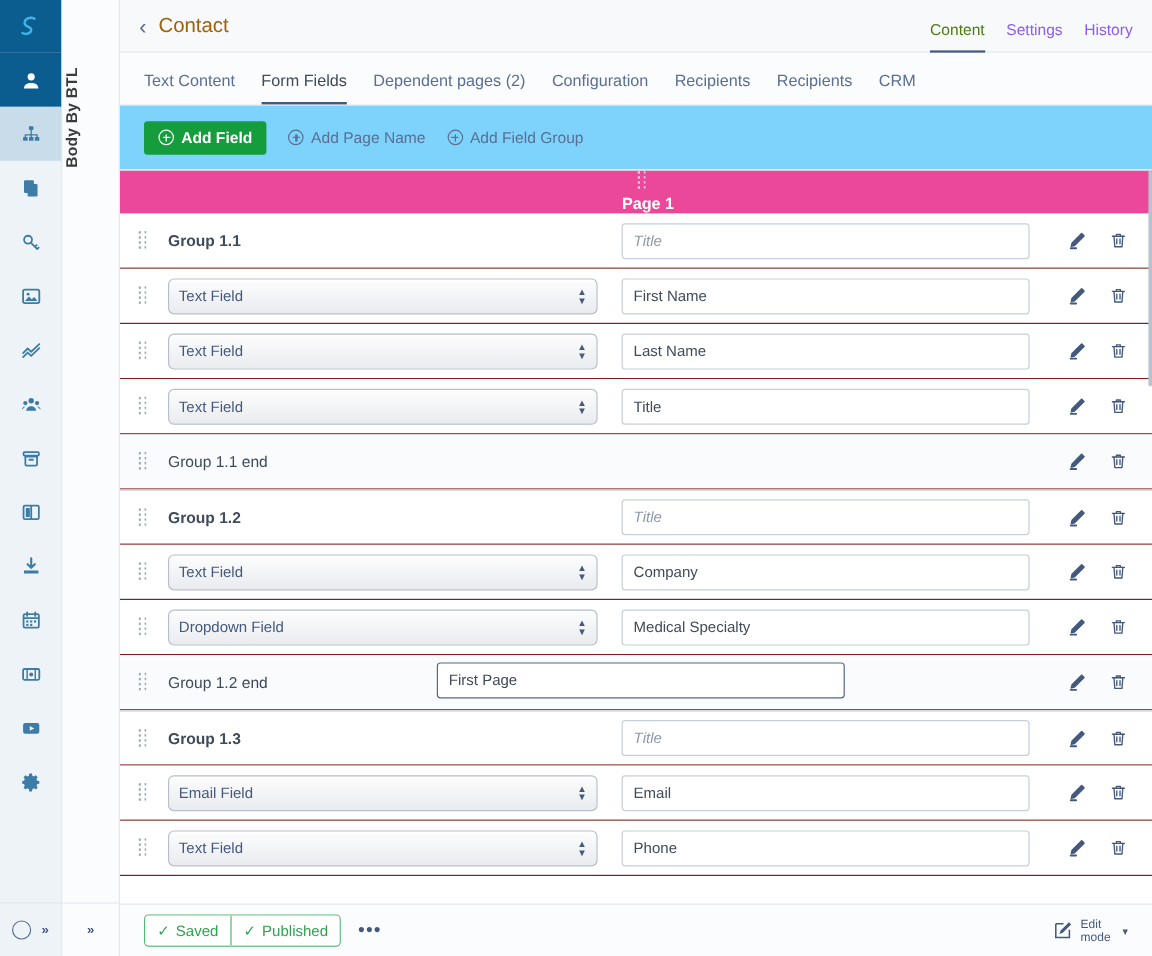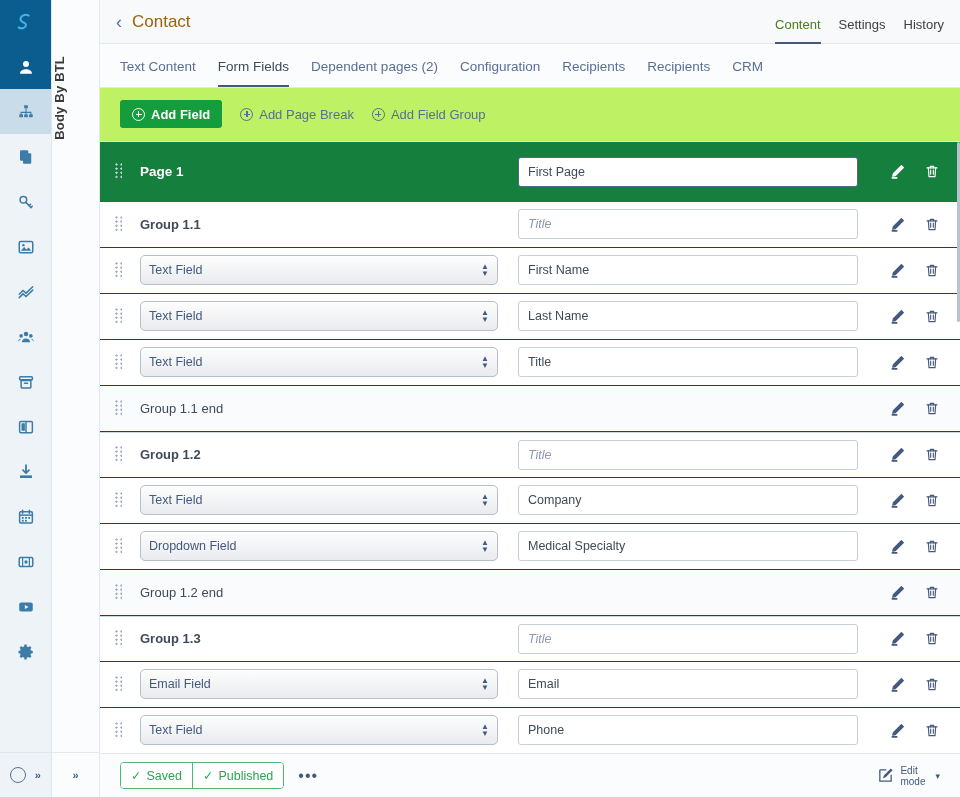--- a/index.html
+++ b/index.html
@@ -64,38 +64,38 @@
 
   .topbar {
     height: 44px; background: #f7f9fb; border-bottom: 1px solid #e3e8ee;
     display: flex; align-items: center; padding: 0 16px;
   }
   .back-ico { font-size: 18px; color: #5a6f94; margin-right: 10px; line-height: 1; }
   .page-title { font-size: 17px; color: #a16207; }
   .topbar-spacer { flex: 1 1 auto; }
   .top-tabs { display: flex; align-items: flex-end; height: 44px; }
   .top-tab {
-    font-size: 13px; color: #404040; padding: 0 0 13px 0; margin-left: 18px;
+    font-size: 13px; color: #8b5cf6; padding: 0 0 13px 0; margin-left: 18px;
     border-bottom: 2px solid transparent; line-height: 1;
     display: flex; align-items: flex-end; height: 100%;
     padding-bottom: 11px;
   }
   .top-tab.sel { color: #4d7c0f; border-bottom-color: #44597d; }
 
   .subtabs {
     height: 44px; background: #fbfcfd; border-bottom: 1px solid #e3e8ee;
     display: flex; align-items: flex-end; padding: 0 20px;
   }
   .subtab {
     font-size: 13.5px; color: #5a6f94; margin-right: 22px;
     padding-bottom: 11px; border-bottom: 2px solid transparent; line-height: 1;
   }
   .subtab.sel { color: #3f4a5a; border-bottom-color: #44597d; }
 
-  .toolbar { height: 53px; display: flex; align-items: center; padding: 0 20px; background:#bef264; }
+  .toolbar { height: 53px; display: flex; align-items: center; padding: 0 20px; background:#7dd3fc; }
   .btn-primary {
     background: #159c3c; color: #fff; border: none; border-radius: 3px;
     height: 28px; padding: 0 12px; font-size: 13px;
     display: inline-flex; align-items: center; gap: 6px;
     font-family: "Liberation Sans", sans-serif; font-weight: bold;
   }
   .btn-link {
     background: transparent; border: none; color: #5a6f94; font-size: 13px;
     display: inline-flex; align-items: center; gap: 6px; margin-left: 18px;
     font-family: "Liberation Sans", sans-serif;
@@ -109,21 +109,21 @@
   }
   .plus-circ::before { left: 2.5px; right: 2.5px; top: 5.1px; height: 1.3px; }
   .plus-circ::after  { top: 2.5px; bottom: 2.5px; left: 5.1px; width: 1.3px; }
 
   
   .list { flex: 1 1 auto; overflow: hidden; border-top: 1px solid #e3e8ee; }
   .row {
     display: flex; align-items: center; height: 46px;
     border-bottom: 1px solid #7f1d1d; background: #fff; padding-left: 8px;
   }
-  .row.page-hdr { background: #15803d; height: 60px; border-bottom: none; }
+  .row.page-hdr { background: #ec4899; height: 36px; border-bottom: none; flex-direction: column; }
   .row.group-hdr { background: #ffffff; }
   .row.group-end { background: #fafbfc; }
   .row.grp-sep { border-top: 1px solid #cdd5e0; }
 
   .grip {
     width: 20px; flex: 0 0 20px; display: flex; justify-content: center;
     cursor: grab;
   }
   .grip-dots {
     width: 7px; height: 17px;
@@ -342,21 +342,21 @@
         <span class="subtab">CRM</span>
       </div>
 
     <div class="toolbar">
       <button class="btn-primary">
         <span class="plus-circ"></span>
         <span>Add Field</span>
       </button>
       <button class="btn-link">
         <span class="plus-circ"></span>
-        <span>Add Page Break</span>
+        <span>Add Page Name</span>
       </button>
       <button class="btn-link">
         <span class="plus-circ"></span>
         <span>Add Field Group</span>
       </button>
     </div>
 
     <div class="list" id="rowlist">
         <div class="row page-hdr">
           <div class="grip">

